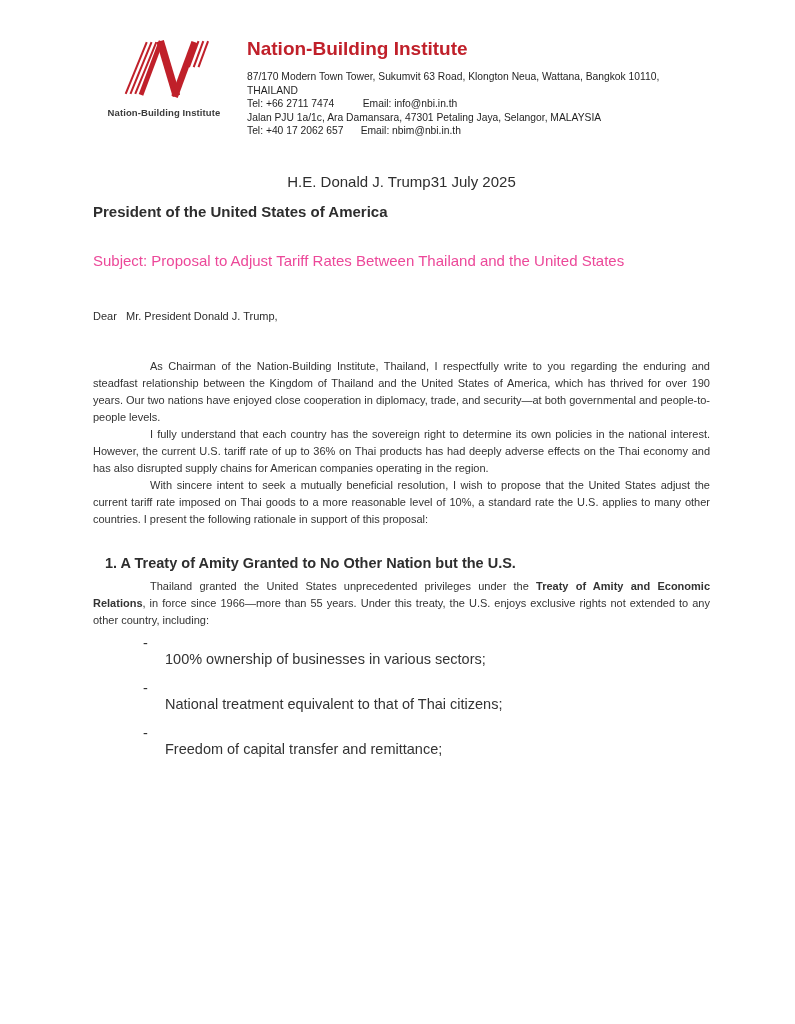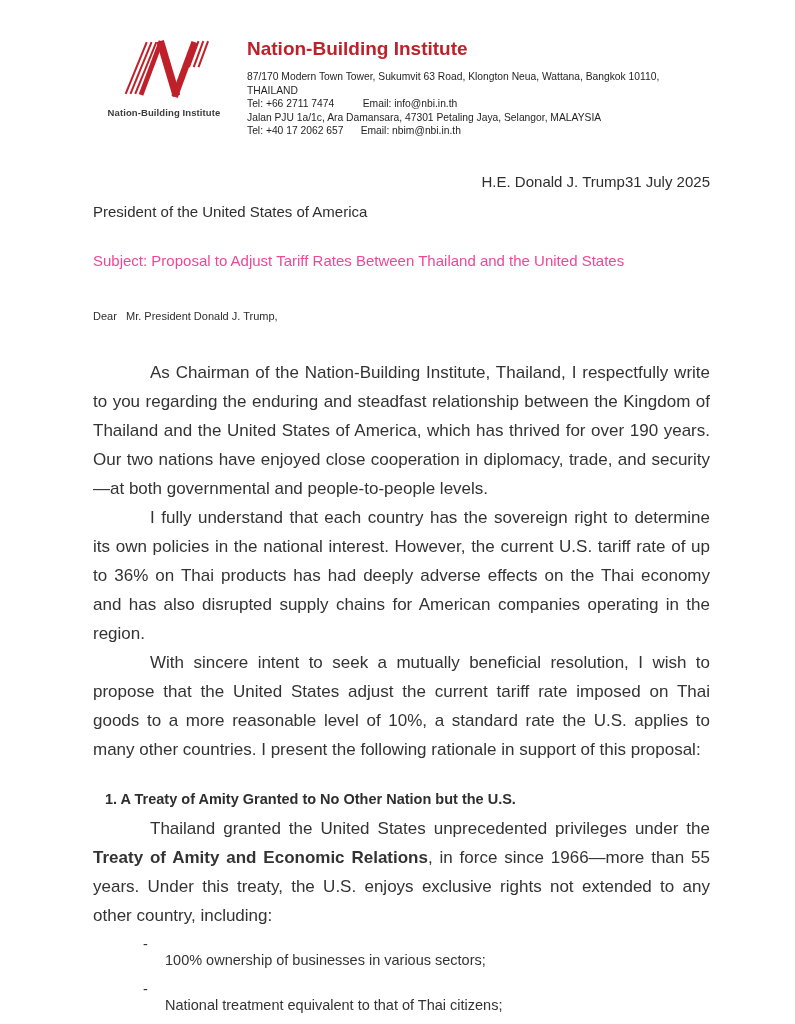--- a/index.html
+++ b/index.html
@@ -19,32 +19,32 @@
   
   .letterhead { display:flex; align-items:flex-start; }
   .logo-block { width:118px; margin-left:12px; display:flex; flex-direction:column; align-items:center; flex:0 0 auto; }
   .logo-svg { display:block; }
   .logo-caption { font-size:9.5px; font-weight:bold; color:#3b3b3b; margin-top:7px; white-space:nowrap; letter-spacing:0.1px; }
   .head-right { margin-left:24px; padding-top:2px; }
   .org-title { color:var(--brand-red); font-size:19px; font-weight:bold; margin:0 0 10px 0; }
   .addr-line { font-size:10.3px; line-height:13.5px; color:#1f1f1f; white-space:pre-wrap; }
 
   
-  .recip-row { display:flex; justify-content:flex-end; align-items:flex-start; margin-top:35px; font-size:15px; color:#2e2e2e; }
-  .recip-title { margin-top:13px; font-size:15px; color:#2e2e2e; }
+  .recip-row { display:flex; justify-content:center; align-items:flex-start; margin-top:35px; font-size:15px; color:#2e2e2e; }
+  .recip-title { margin-top:13px; font-size:15px; color:#2e2e2e;font-weight:bold; }
 
   .subject-line { margin-top:32px; font-size:15px; color:#ec4899; }
   .salutation { margin-top:41px; font-size:11px; color:#2e2e2e; white-space:pre-wrap; }
 
   
   .body-block { margin-top:36px; }
   p.body-para {
     margin:0;
-    font-size:17px;
-    line-height:29px;
+    font-size:11px;
+    line-height:17px;
     text-align:justify;
     text-indent:57px;
     color:var(--text-main);
   }
   .section-heading {
     margin:21px 0 0 12px;
     font-size:14.5px;
     line-height:29px;
     font-weight:bold;
     color:#2e2e2e;

